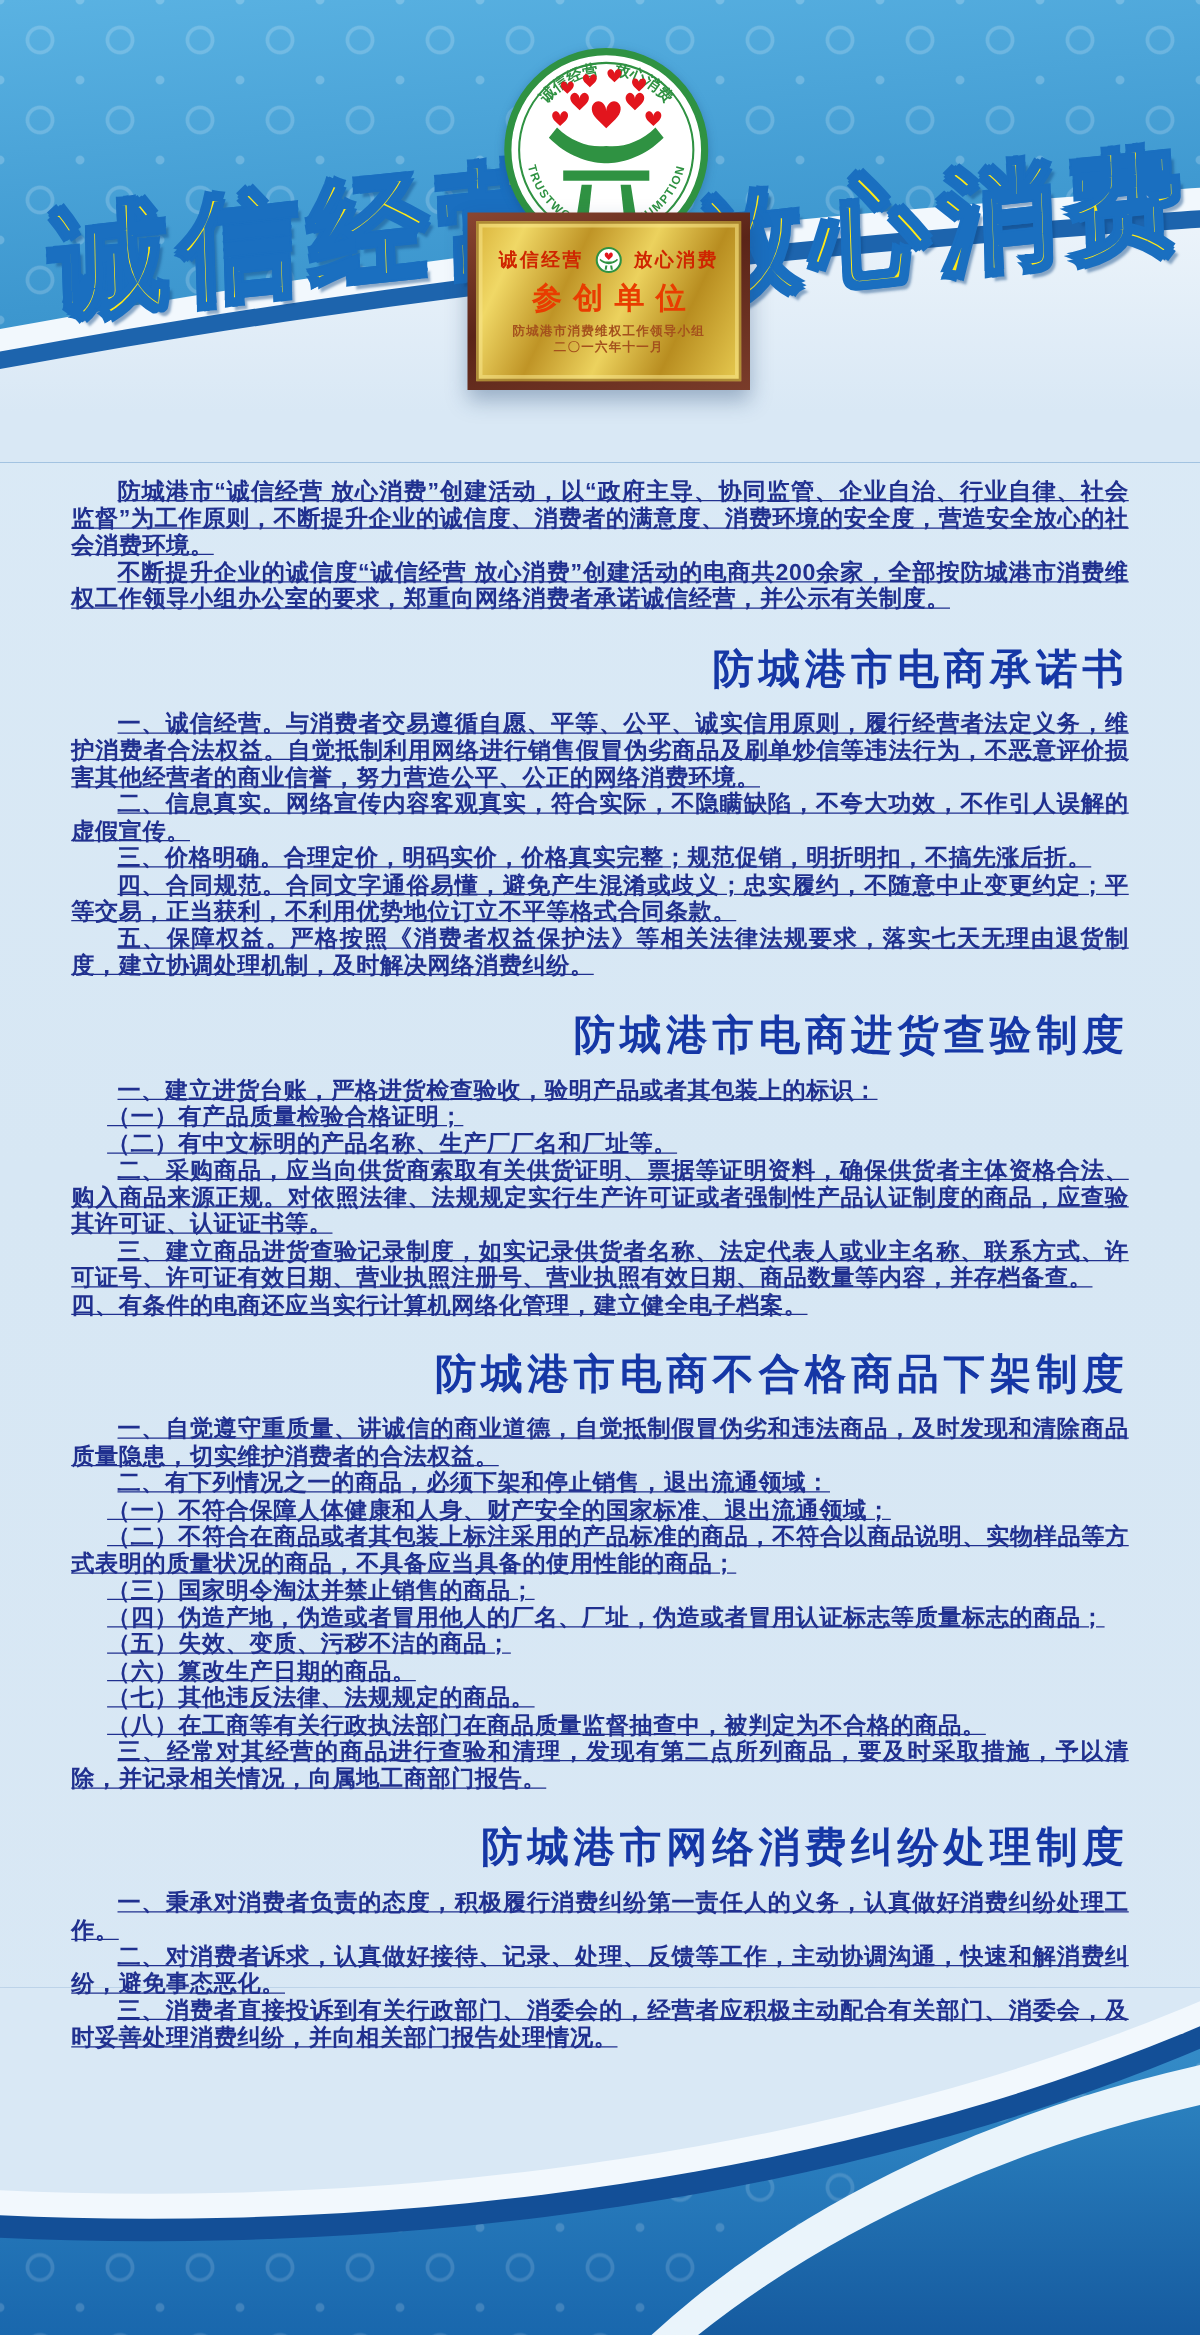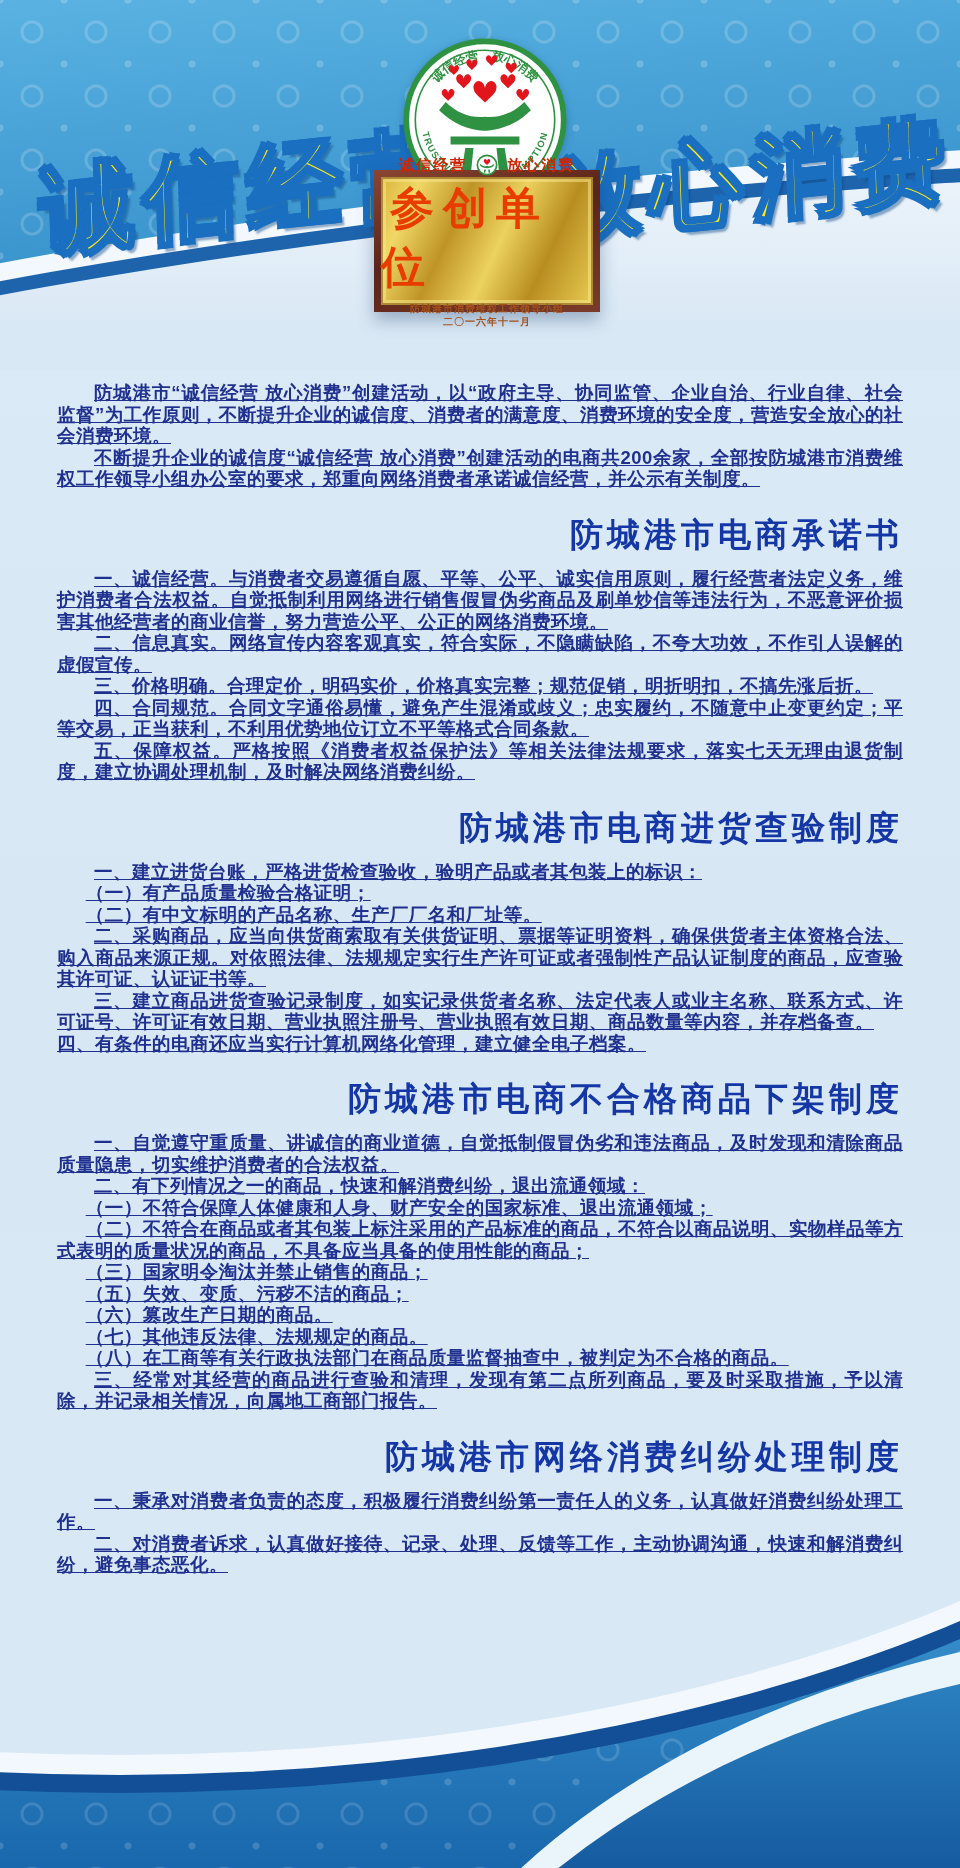--- a/index.html
+++ b/index.html
@@ -47,21 +47,21 @@
     padding:7px; box-sizing:border-box; box-shadow:0 8px 16px rgba(25,60,105,.35);
   }
   .plaque-inner{
     width:100%; height:100%; box-sizing:border-box;
     background:linear-gradient(115deg,#d9b33a 0%, #f0d866 15%, #bf9426 35%, #ecd25e 55%, #b88d20 75%, #e8cc52 100%);
     box-shadow:inset 0 0 0 2px rgba(122,80,8,.55), inset 0 0 0 5px rgba(248,230,140,.55);
     display:flex; flex-direction:column; align-items:center; justify-content:center;
   }
   .plaque-row1{display:flex; align-items:center; gap:9px; color:#cf2500; font-weight:bold; font-size:15px; letter-spacing:2px;}
   .plaque-logo{width:22px; height:22px; display:inline-block;}
-  .plaque-title{color:#e93c00; font-size:44px; font-weight:900; letter-spacing:9px; text-indent:9px; margin:3px 0 5px;}
+  .plaque-title{color:#e93c00; font-size:24px; font-weight:900; letter-spacing:9px; text-indent:9px; margin:3px 0 5px;}
   .plaque-issuer,.plaque-date{font-size:10px; color:#a4511d; font-weight:bold; letter-spacing:1px; line-height:13px;}
   
   .content{position:absolute; left:57px; right:57px; top:382px; z-index:10;}
   .bp{
     margin:0; font-size:18.5px; line-height:21.5px; font-weight:bold;
     color:#20308f; letter-spacing:.5px; text-align:justify;text-decoration:underline;
   }
   .ind2{text-indent:2em;}
   .indp{text-indent:1.55em;}
   .ind0{text-indent:0;}
@@ -157,33 +157,35 @@
     <h2 class="sh">防城港市电商进货查验制度</h2>
     <p class="bp ind2">一、建立进货台账，严格进货检查验收，验明产品或者其包装上的标识：</p>
     <p class="bp indp">（一）有产品质量检验合格证明；</p>
     <p class="bp indp">（二）有中文标明的产品名称、生产厂厂名和厂址等。</p>
     <p class="bp ind2">二、采购商品，应当向供货商索取有关供货证明、票据等证明资料，确保供货者主体资格合法、购入商品来源正规。对依照法律、法规规定实行生产许可证或者强制性产品认证制度的商品，应查验其许可证、认证证书等。</p>
     <p class="bp ind2">三、建立商品进货查验记录制度，如实记录供货者名称、法定代表人或业主名称、联系方式、许可证号、许可证有效日期、营业执照注册号、营业执照有效日期、商品数量等内容，并存档备查。</p>
     <p class="bp ind0">四、有条件的电商还应当实行计算机网络化管理，建立健全电子档案。</p>
 
     <h2 class="sh">防城港市电商不合格商品下架制度</h2>
     <p class="bp ind2">一、自觉遵守重质量、讲诚信的商业道德，自觉抵制假冒伪劣和违法商品，及时发现和清除商品质量隐患，切实维护消费者的合法权益。</p>
-    <p class="bp ind2">二、有下列情况之一的商品，快速和解消费纠纷，退出流通领域：</p>
+    <p class="bp ind2">二、有下列情况之一的商品，必须下架和停止销售，退出流通领域：</p>
     <p class="bp indp">（一）不符合保障人体健康和人身、财产安全的国家标准、退出流通领域；</p>
     <p class="bp indp">（二）不符合在商品或者其包装上标注采用的产品标准的商品，不符合以商品说明、实物样品等方式表明的质量状况的商品，不具备应当具备的使用性能的商品；</p>
     <p class="bp indp">（三）国家明令淘汰并禁止销售的商品；</p>
+    <p class="bp indp">（四）伪造产地，伪造或者冒用他人的厂名、厂址，伪造或者冒用认证标志等质量标志的商品；</p>
     <p class="bp indp">（五）失效、变质、污秽不洁的商品；</p>
     <p class="bp indp">（六）篡改生产日期的商品。</p>
     <p class="bp indp">（七）其他违反法律、法规规定的商品。</p>
     <p class="bp indp">（八）在工商等有关行政执法部门在商品质量监督抽查中，被判定为不合格的商品。</p>
     <p class="bp ind2">三、经常对其经营的商品进行查验和清理，发现有第二点所列商品，要及时采取措施，予以清除，并记录相关情况，向属地工商部门报告。</p>
 
     <h2 class="sh">防城港市网络消费纠纷处理制度</h2>
     <p class="bp ind2">一、秉承对消费者负责的态度，积极履行消费纠纷第一责任人的义务，认真做好消费纠纷处理工作。</p>
     <p class="bp ind2">二、对消费者诉求，认真做好接待、记录、处理、反馈等工作，主动协调沟通，快速和解消费纠纷，避免事态恶化。</p>
+    <p class="bp ind2">三、消费者直接投诉到有关行政部门、消委会的，经营者应积极主动配合有关部门、消委会，及时妥善处理消费纠纷，并向相关部门报告处理情况。</p>
   </div>
 
   <div class="footer pattern-f">
     <div class="e f-dark"></div>
     <div class="e f-white"></div>
     <div class="e f-cont"></div>
     <div class="e f-sw-white"></div>
     <div class="e f-sw-blue"></div>
   </div>
 

